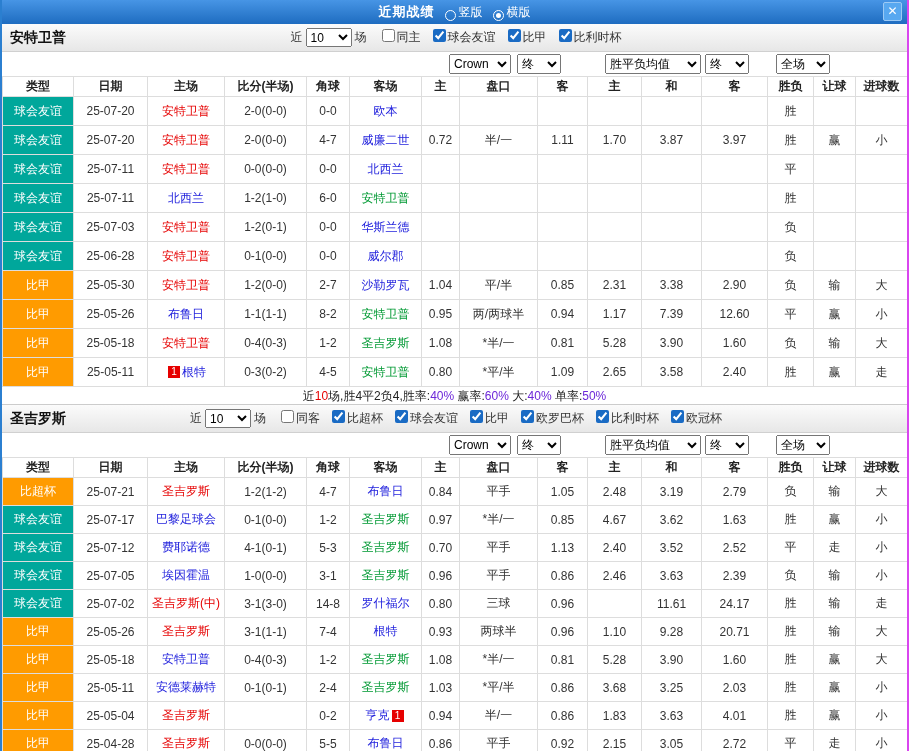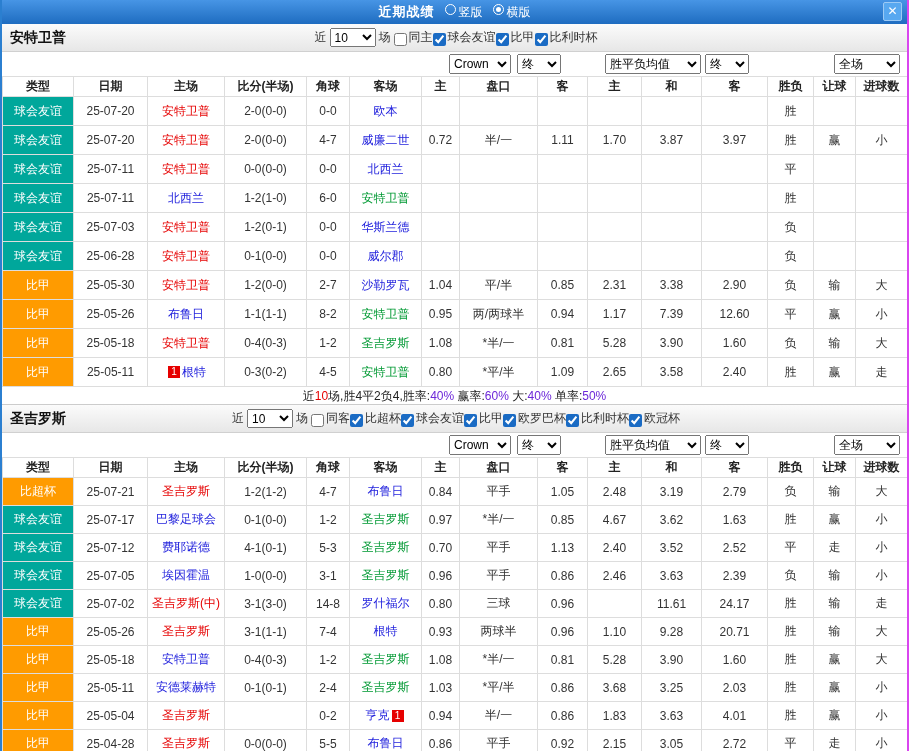--- a/index.html
+++ b/index.html
@@ -2,40 +2,40 @@
 <html><head>
 <meta charset="utf-8">
 <style>
   *{box-sizing:border-box;margin:0;padding:0}
   html,body{background:#fff}
   body{font-family:"Liberation Sans","DejaVu Sans",sans-serif;color:#333}
   .window{width:909px;height:751px;overflow:hidden;background:#fff;border-left:2px solid #2b7fd0;border-right:2px solid #d946ef;position:relative}
   
   .topbar{height:24px;background:linear-gradient(#4795e5,#1e6cc0);display:flex;align-items:center;justify-content:center;gap:10px;position:relative;color:#fff}
   .title{font-weight:bold;font-size:13px;letter-spacing:1px}
-  .radio{display:flex;align-items:flex-start;font-size:12px;cursor:pointer;color:#fff}
+  .radio{display:flex;align-items:flex-end;font-size:12px;cursor:pointer;color:#fff}
   .rdot{width:11px;height:11px;border:1px solid #fff;border-radius:50%;display:inline-block;position:relative;margin-right:3px;background:transparent}
   .rdot.checked::after{content:"";position:absolute;left:2px;top:2px;right:2px;bottom:2px;background:#fff;border-radius:50%}
   .close{position:absolute;right:5px;top:2px;width:19px;height:19px;background:#58a8f0;border:1px solid #9ccaf5;color:#fff;line-height:17px;text-align:center;font-size:12px;font-weight:bold;cursor:pointer;border-radius:2px}
   
   .sec-bar{height:28px;background:linear-gradient(#fbfbfb,#e7e7e7);border-bottom:1px solid #d0d0d0;display:flex;align-items:center;position:relative;font-size:12px}
   .team-title{position:absolute;left:8px;font-weight:bold;font-size:14px;color:#111}
   .filters{margin:0 auto;display:flex;align-items:center}
   .filters .lbl{margin:0 3px}
   .cnt-select{width:46px;height:19px;font-size:12px}
-  .chk{display:flex;align-items:flex-end;margin-left:0;cursor:pointer}
+  .chk{display:flex;align-items:flex-start;margin-left:12px;cursor:pointer}
   .chk input{width:13px;height:13px;margin-right:2px;accent-color:#1a6bc4}
   
   .ctrl-row{height:24px;position:relative;background:#fff}
   .sel{position:absolute;top:2px;height:20px;font-size:12px}
   .sel-bk{left:447px;width:62px}
   .sel-f1{left:515px;width:44px}
   .sel-avg{left:603px;width:96px}
   .sel-f2{left:703px;width:44px}
-  .sel-scope{left:832px;width:66px}
+  .sel-scope{left:774px;width:54px}
   
   table.tbl{width:905px;border-collapse:collapse;table-layout:fixed}
   .tbl th{border:1px solid #ddd;font-size:12px;font-weight:bold;height:20px;color:#222;background:#fff;overflow:hidden;white-space:nowrap}
   .tbl td{border:1px solid #ddd;font-size:12px;text-align:center;color:#333;overflow:hidden;white-space:nowrap}
   .tbl1 td{height:29px}
   .tbl2 td{height:28px}
   td.type{color:#fff}
   .t-teal{background:#00a79b}
   .t-orange{background:#ff9b00}
   .c-red{color:#e60000}

